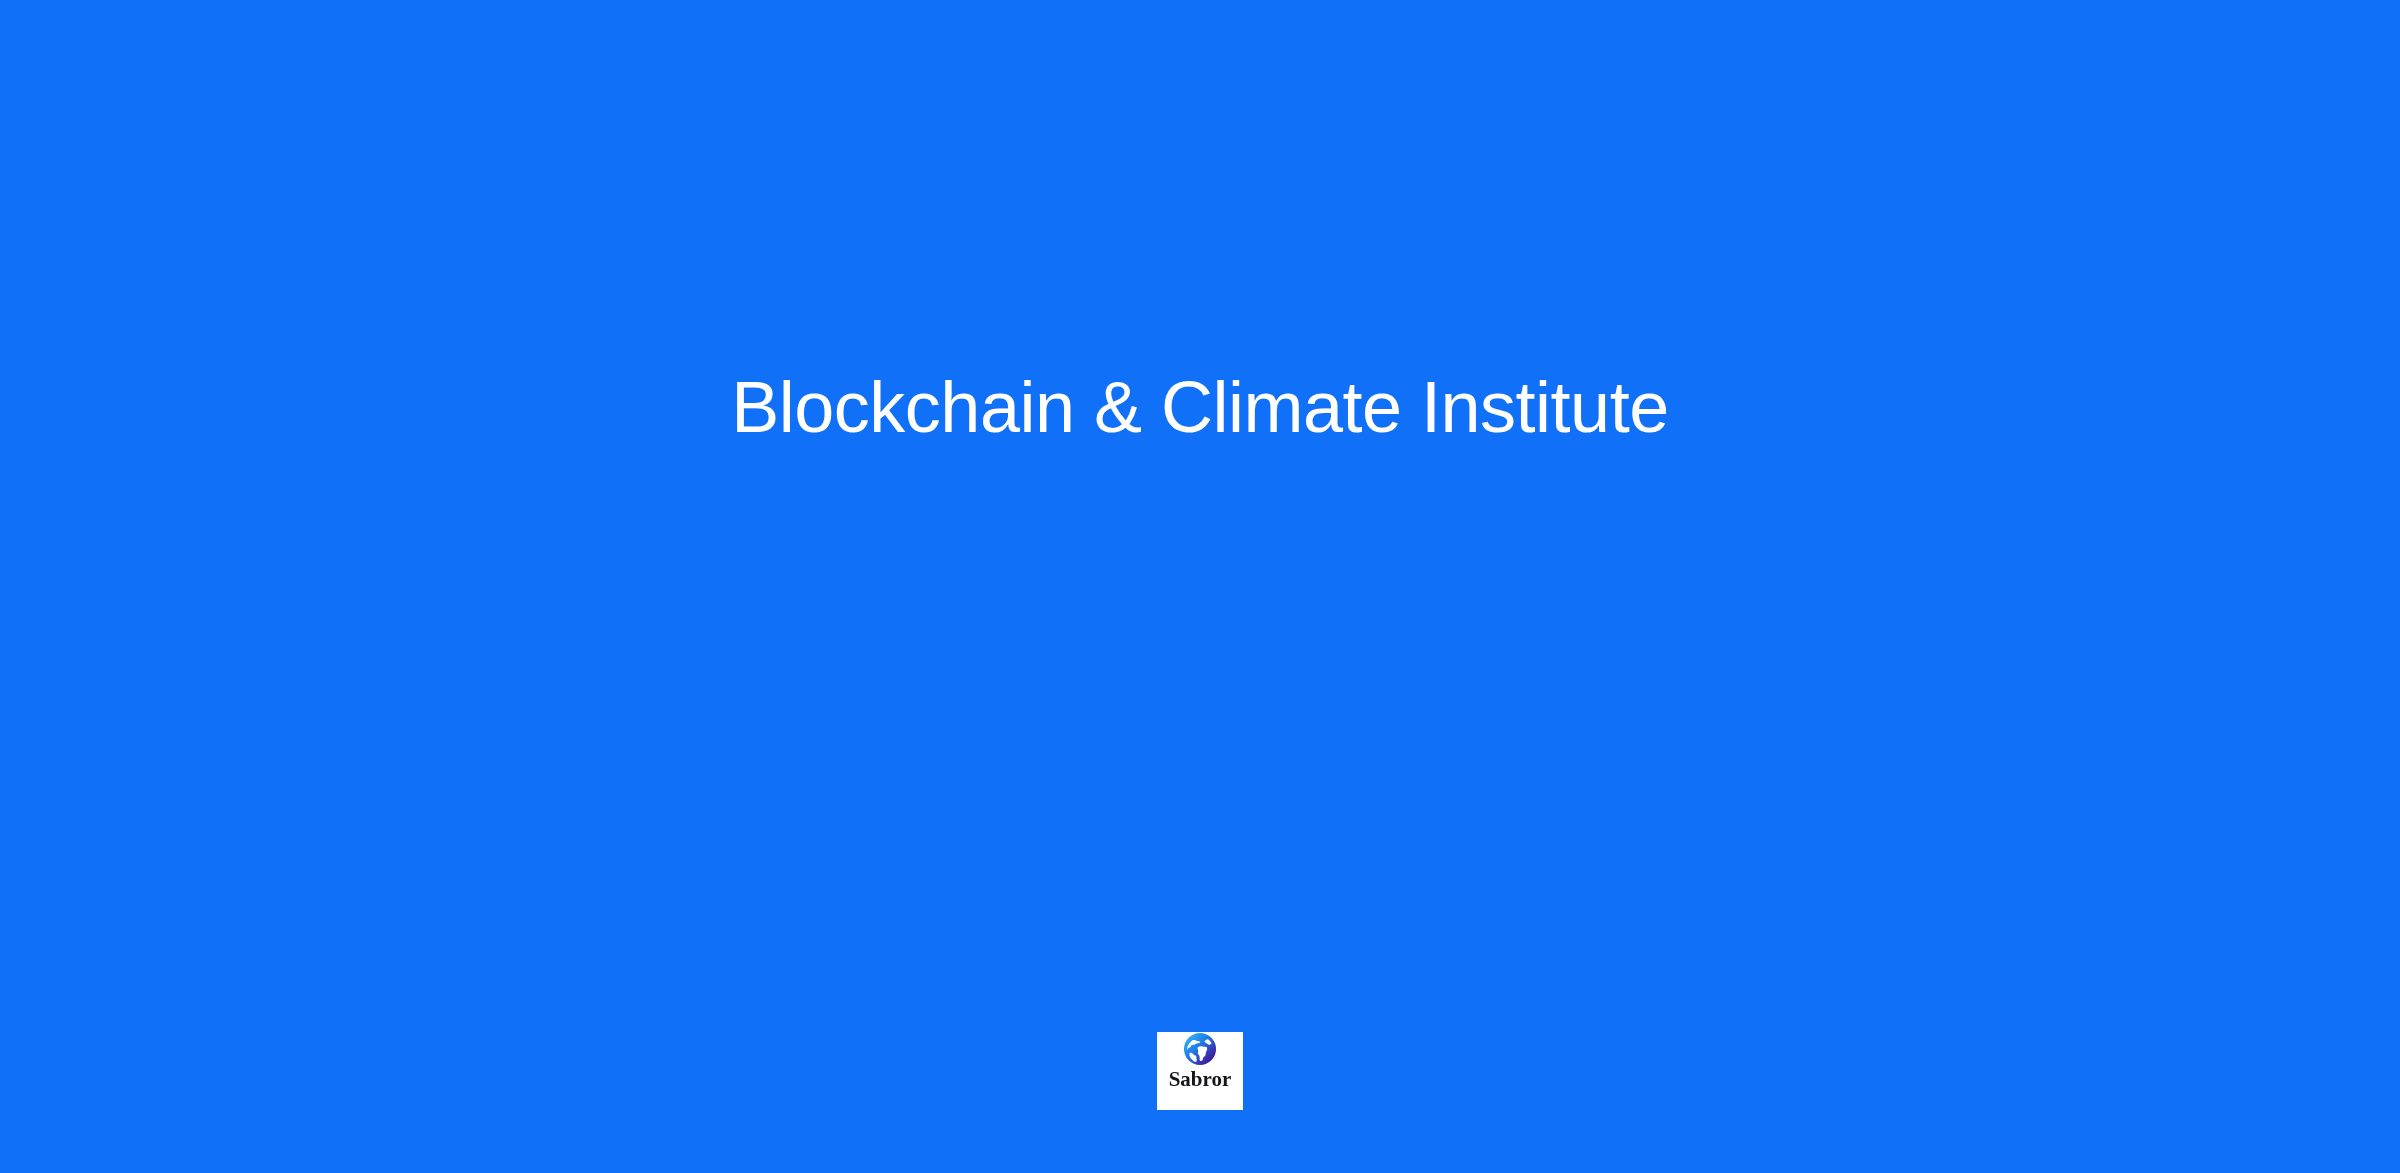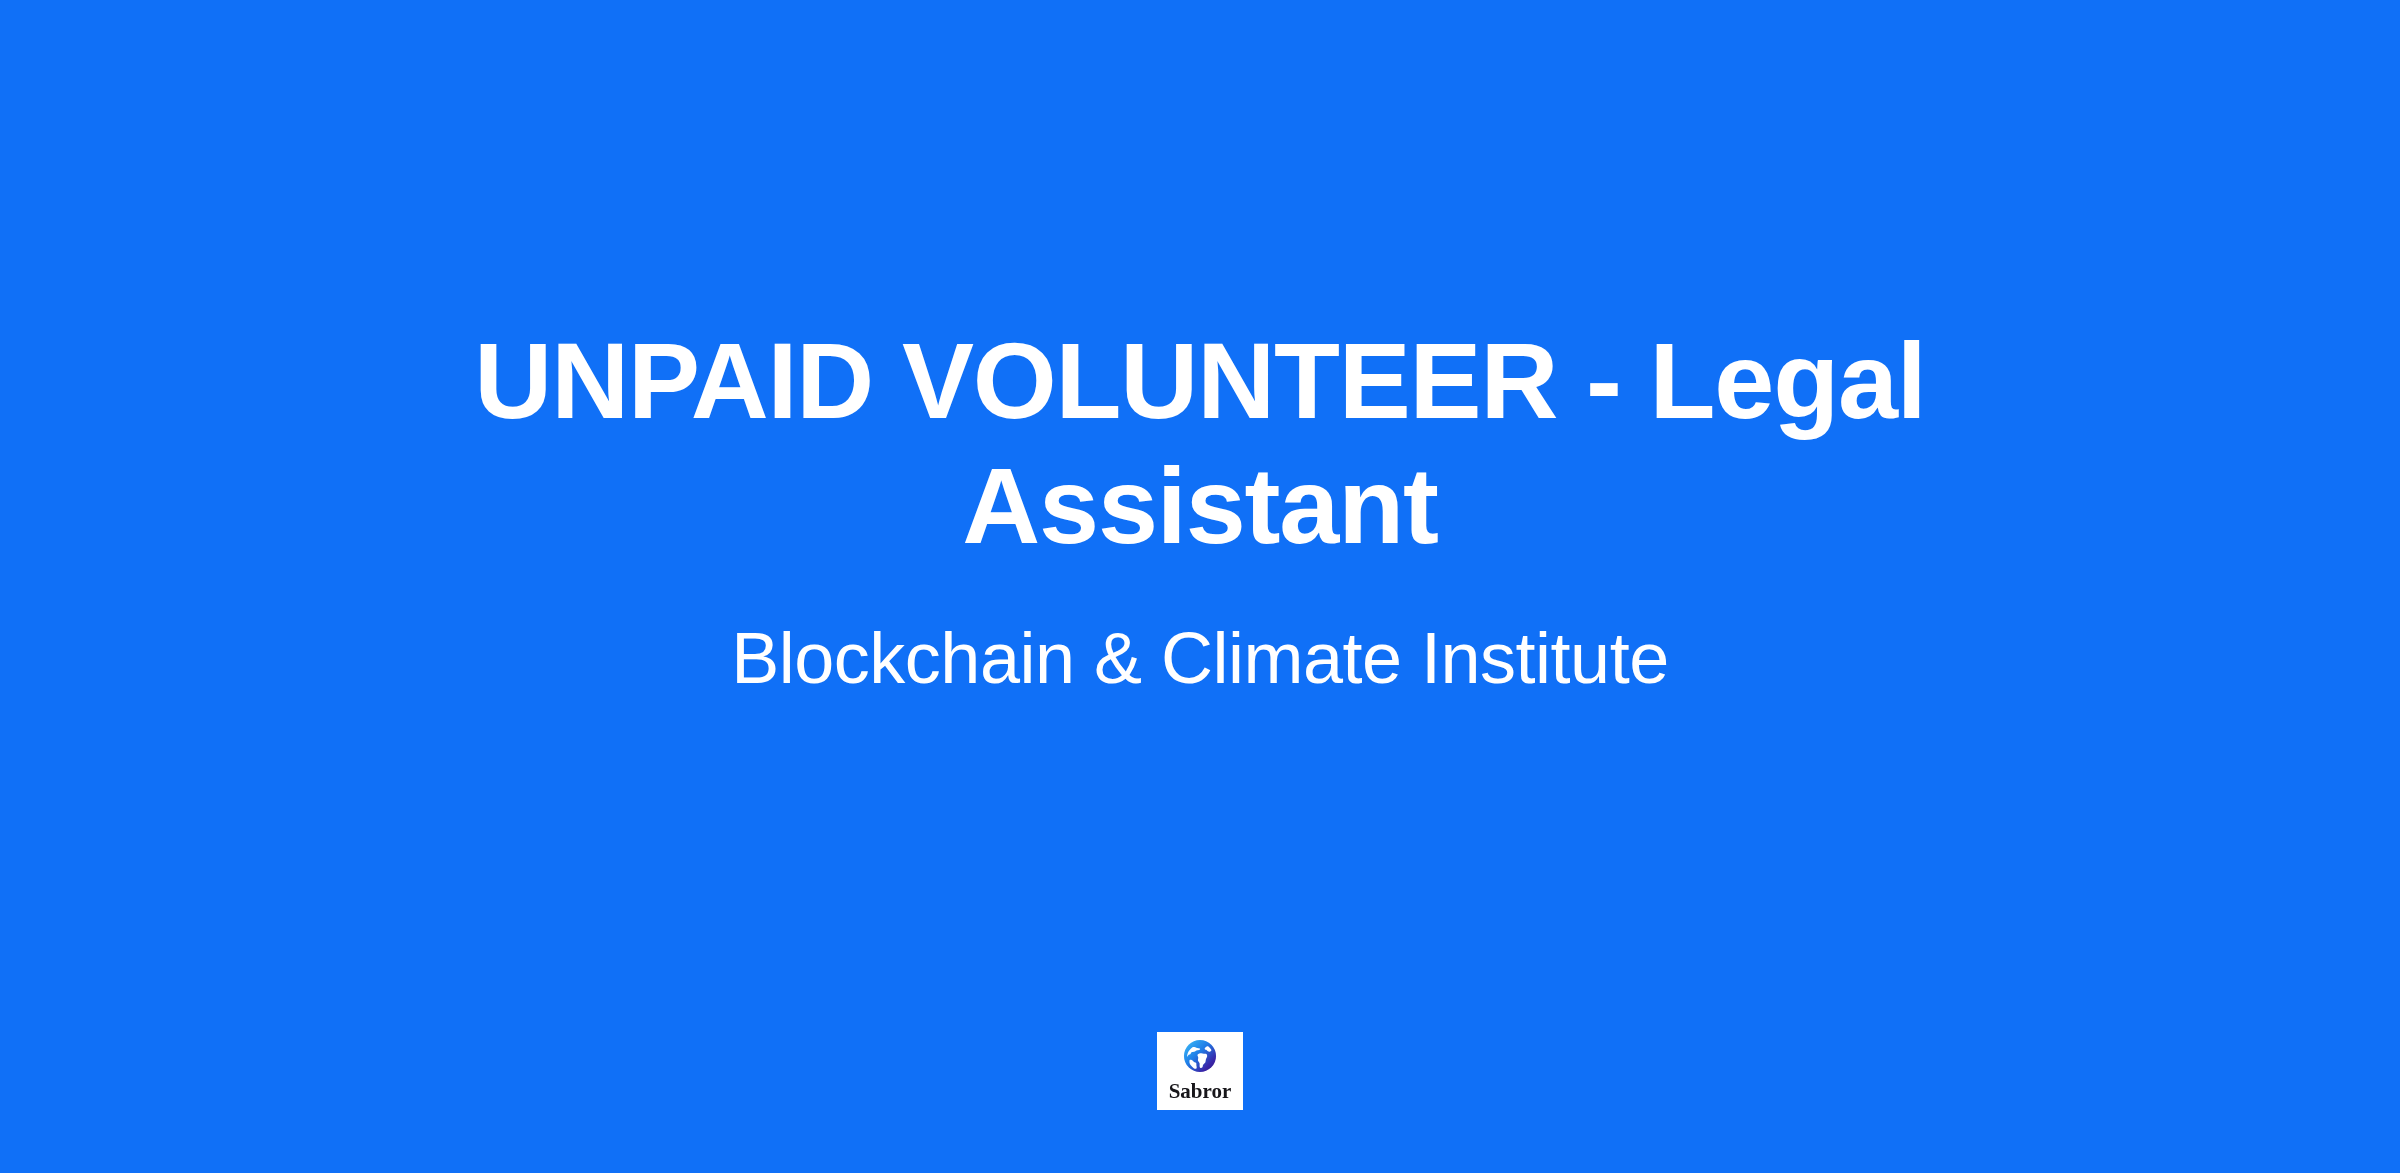--- a/index.html
+++ b/index.html
@@ -70,23 +70,23 @@
     align-items: center;
     justify-content: center;
   }
   #logo-card {
     width: 86px;
     height: 78px;
     background: #ffffff;
     display: flex;
     flex-direction: column;
     align-items: center;
-    justify-content: space-between;
+    justify-content: flex-end;
     box-sizing: border-box;
-    padding: 5px 4px 8px 4px;
+    padding: 5px 4px 20px 4px;
   }
   #globe-icon {
     width: 38px;
     height: 38px;
     display: block;
     flex: 0 0 auto;
   }
   #brand-name {
     font-family: "Liberation Serif", serif;
     font-weight: 700;
@@ -99,21 +99,20 @@
   }
 </style>
 </head>
 <body>
 
 <div id="slide">
 
   <div id="hero">
 
     <div id="title-block">
-      <h1 id="job-title">UNPAID VOLUNTEER - Legal Assistant</h1>
       <h2 id="org-name">Blockchain &amp; Climate Institute</h2>
     </div>
 
     <div id="logo-wrap">
       <div id="logo-card">
         <svg id="globe-icon" viewBox="0 0 64 64" xmlns="http://www.w3.org/2000/svg">
           <defs>
             <linearGradient id="globeGrad" x1="0" y1="0" x2="1" y2="1">
               <stop offset="0%" stop-color="#3ec0f7"></stop>
               <stop offset="42%" stop-color="#1f7fe8"></stop>

